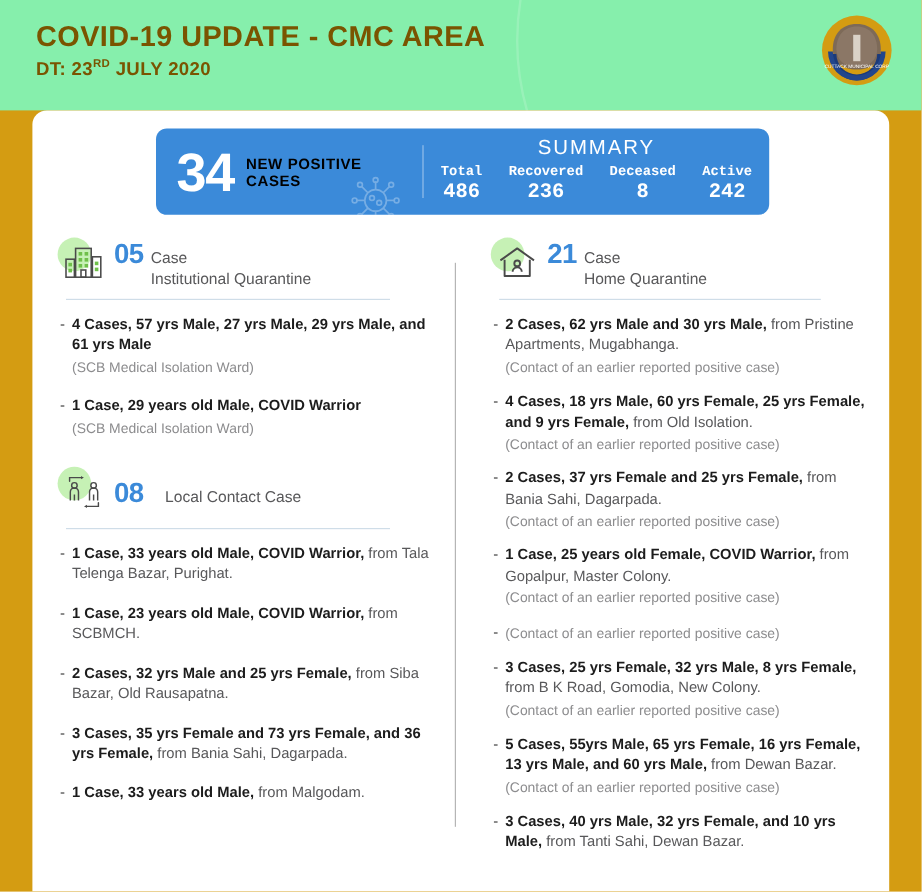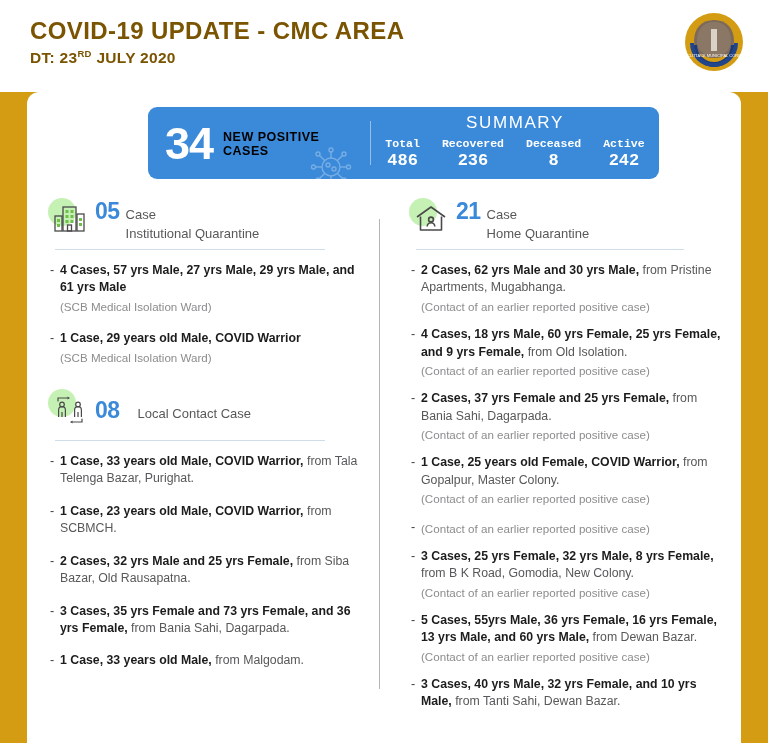--- a/index.html
+++ b/index.html
@@ -14,21 +14,21 @@
     overflow: hidden;
     position: relative;
   }
 
   
   .header {
     position: absolute;
     top: 0; left: 0;
     width: 768px;
     height: 92px;
-    background: #ffffff;
+    background: #86efac;
     overflow: hidden;
   }
   .header-arc {
     position: absolute;
     width: 420px;
     height: 420px;
     border-radius: 50%;
     border: 2px solid rgba(255,255,255,0.16);
     top: -178px;
     left: 430px;
@@ -78,21 +78,21 @@
     height: 651px;
     background: #ffffff;
     border-radius: 12px 12px 0 0;
     overflow: hidden;
   }
 
   
   .banner {
     position: absolute;
     top: 15px;
-    left: 121px;
+    left: 103px;
     width: 511px;
     height: 72px;
     background: #3b8ad9;
     border-radius: 9px;
     display: flex;
     align-items: center;
     overflow: hidden;
   }
   .banner-left {
     width: 222px;
@@ -543,21 +543,21 @@
           <li class="case-item">
             <span class="dash">-</span>
             <span class="case-body">
               <p class="case-main"><b>3 Cases, 25 yrs Female, 32 yrs Male, 8 yrs Female,</b><span> from B K Road, Gomodia, New Colony.</span></p>
               <p class="case-note">(Contact of an earlier reported positive case)</p>
             </span>
           </li>
           <li class="case-item">
             <span class="dash">-</span>
             <span class="case-body">
-              <p class="case-main"><b>5 Cases, 55yrs Male, 36 yrs Female, 16 yrs Female, 13 yrs Male, and 60 yrs Male,</b><span> from Dewan Bazar.</span></p>
+              <p class="case-main"><b>5 Cases, 55yrs Male, 65 yrs Female, 16 yrs Female, 13 yrs Male, and 60 yrs Male,</b><span> from Dewan Bazar.</span></p>
               <p class="case-note">(Contact of an earlier reported positive case)</p>
             </span>
           </li>
           <li class="case-item">
             <span class="dash">-</span>
             <span class="case-body">
               <p class="case-main"><b>3 Cases, 40 yrs Male, 32 yrs Female, and 10 yrs Male,</b><span> from Tanti Sahi, Dewan Bazar.</span></p>
 
             </span>
           </li>

